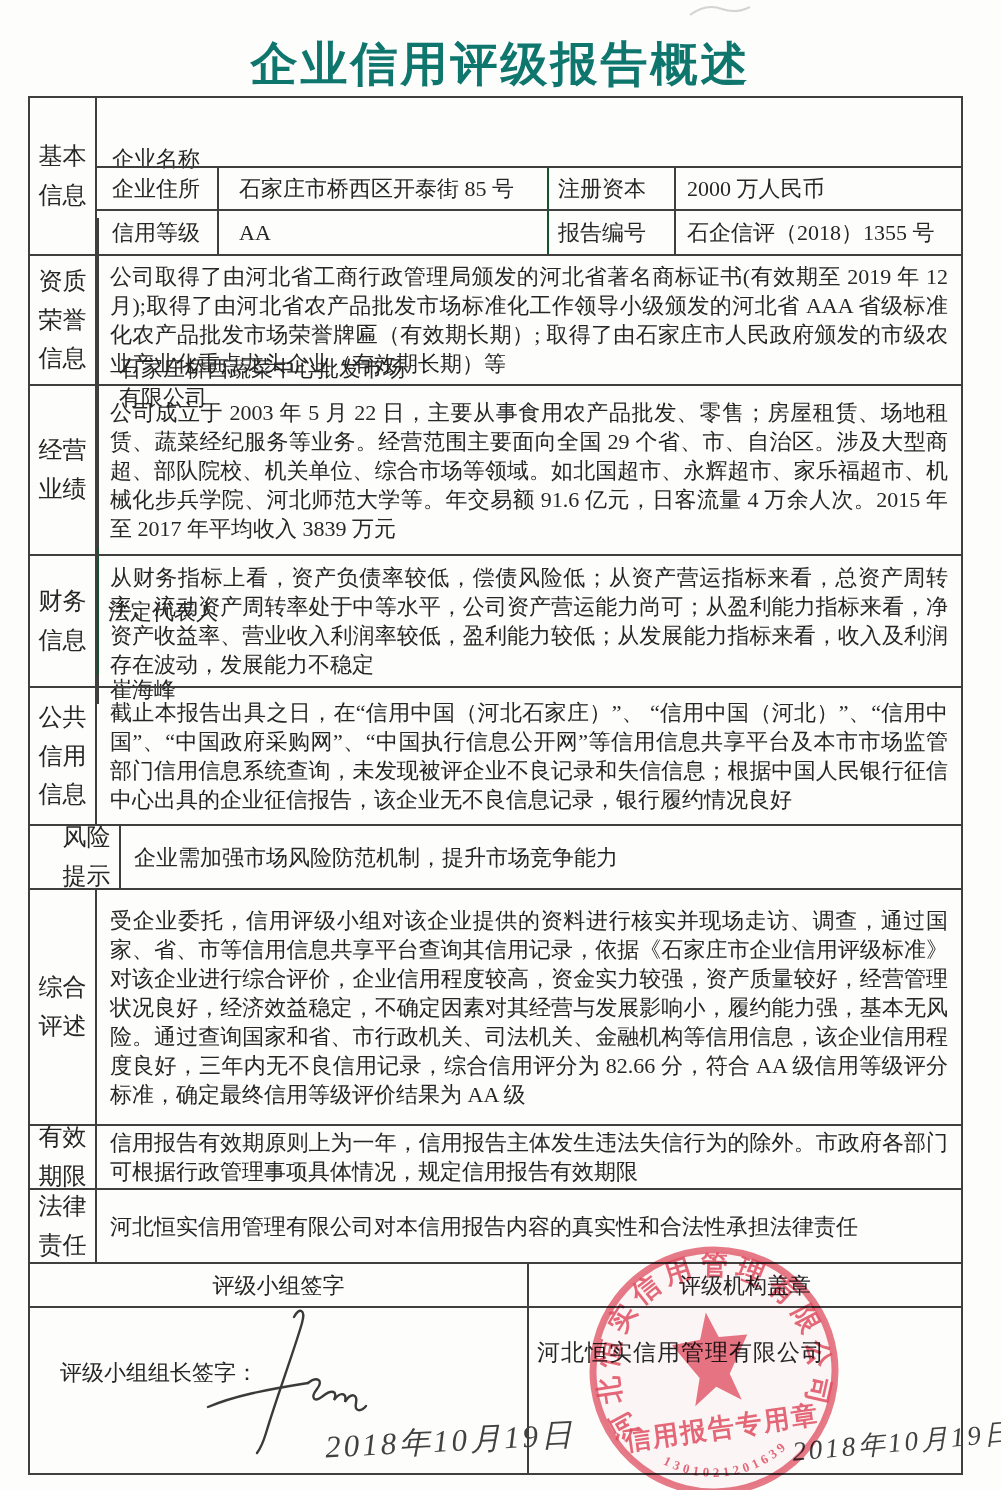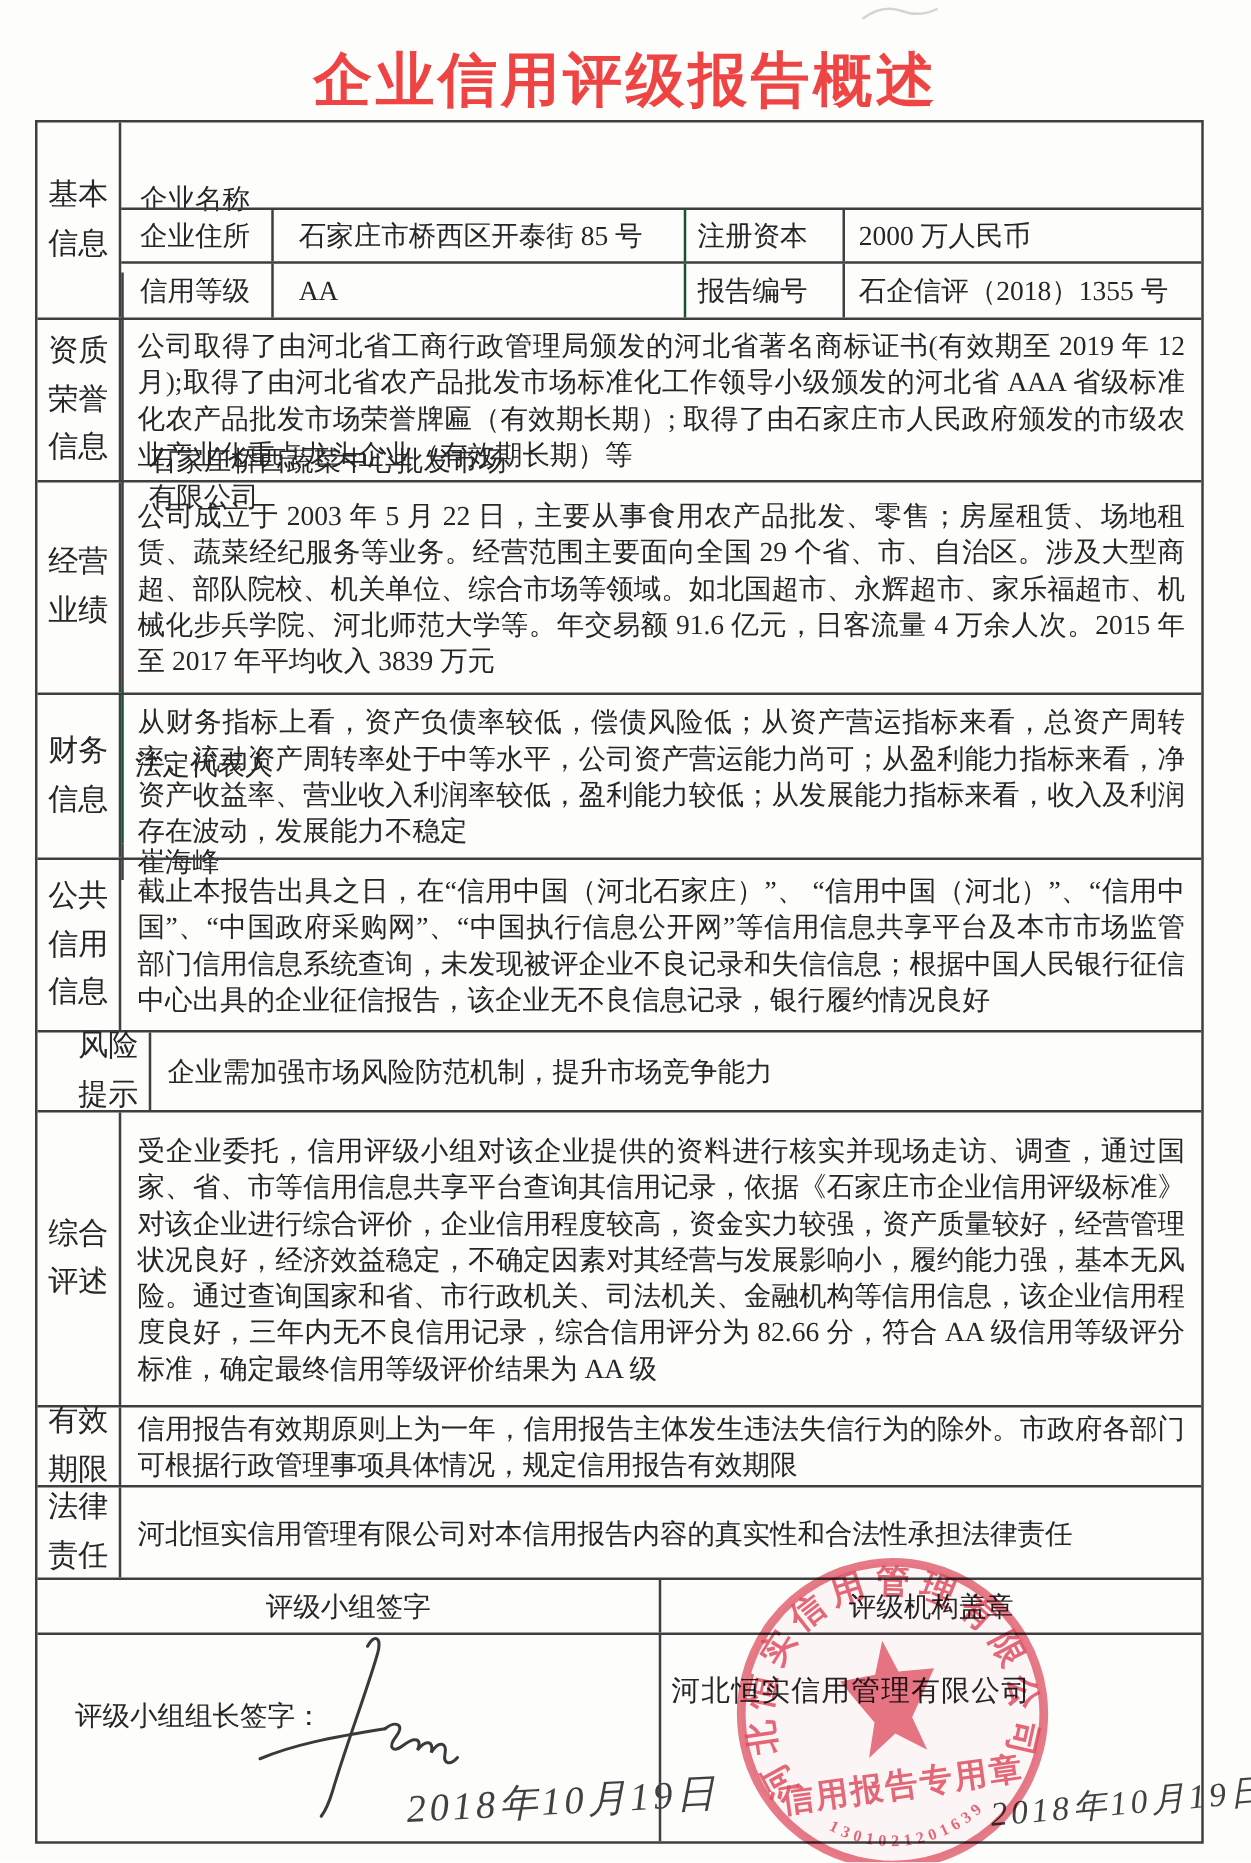--- a/index.html
+++ b/index.html
@@ -10,21 +10,21 @@
     background:#fdfdfc;
     overflow:hidden;
     font-family:"Liberation Serif","DejaVu Serif",serif;
     color:#262626;
   }
   .title {
     position:absolute; left:0; top:33px; width:100%;
     text-align:center;
     font-size:47px; font-weight:700;
     letter-spacing:3px;
-    color:#ef4444;
+    color:#0f766e;
   }
   .top-artifact { position:absolute; left:688px; top:1px; }
 
   .doc-table {
     position:absolute; left:28px; top:96px;
     width:935px; height:1379px;
     border:2px solid #3f3f3f;
     display:flex; flex-direction:column;
     font-size:22px; line-height:29px;
   }

